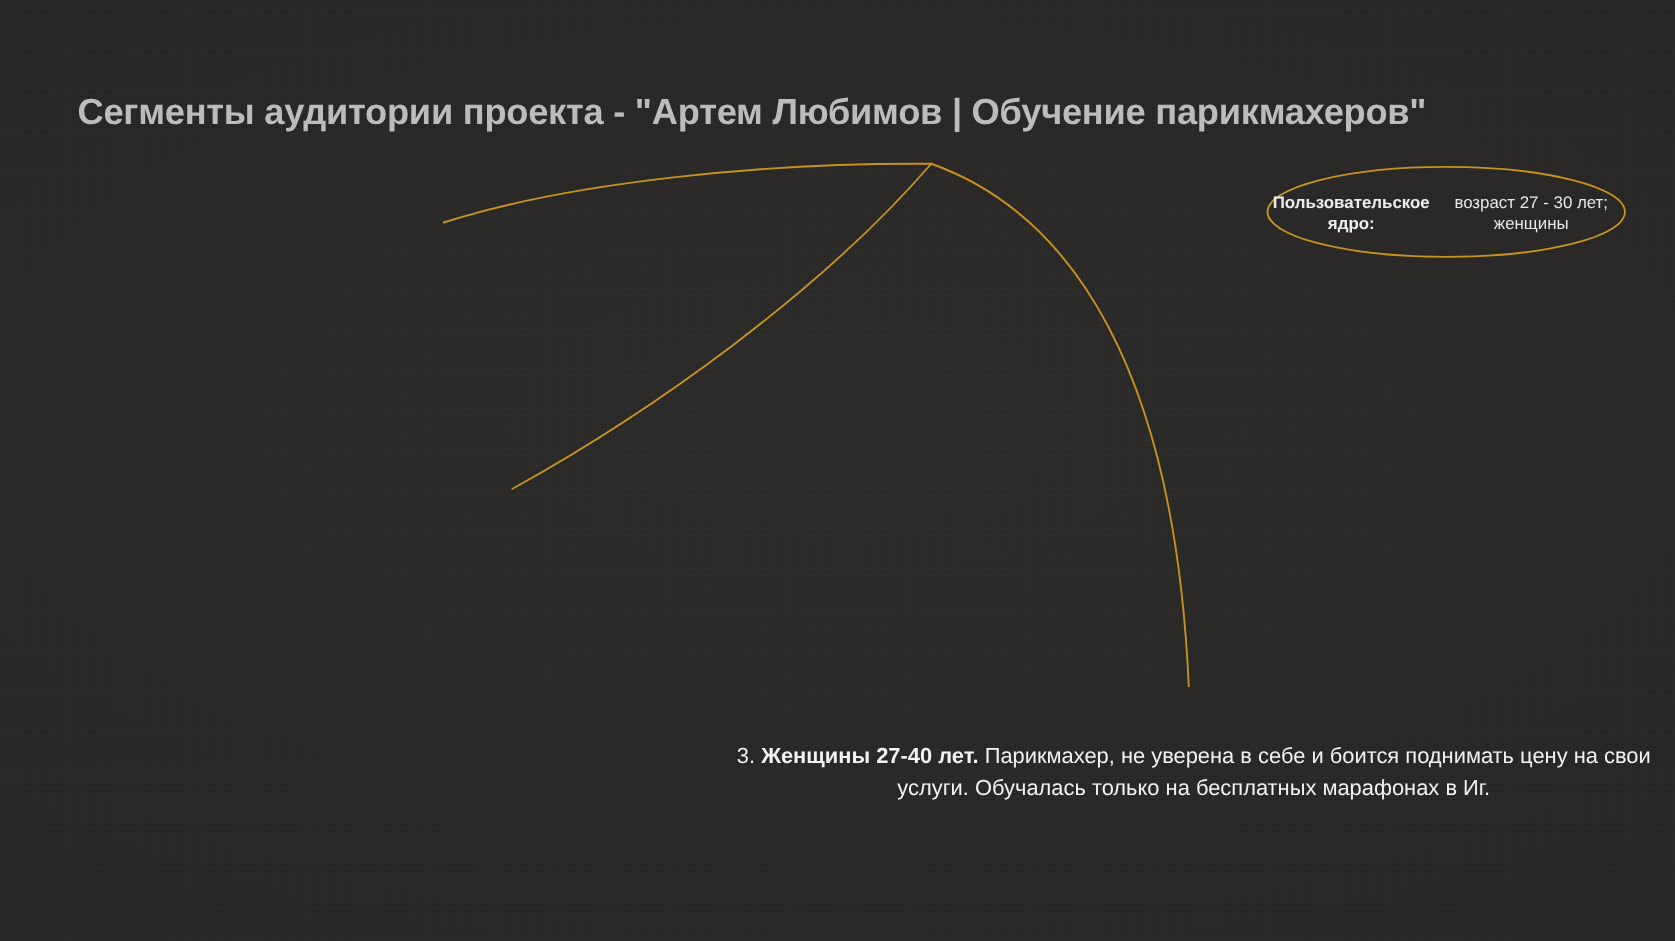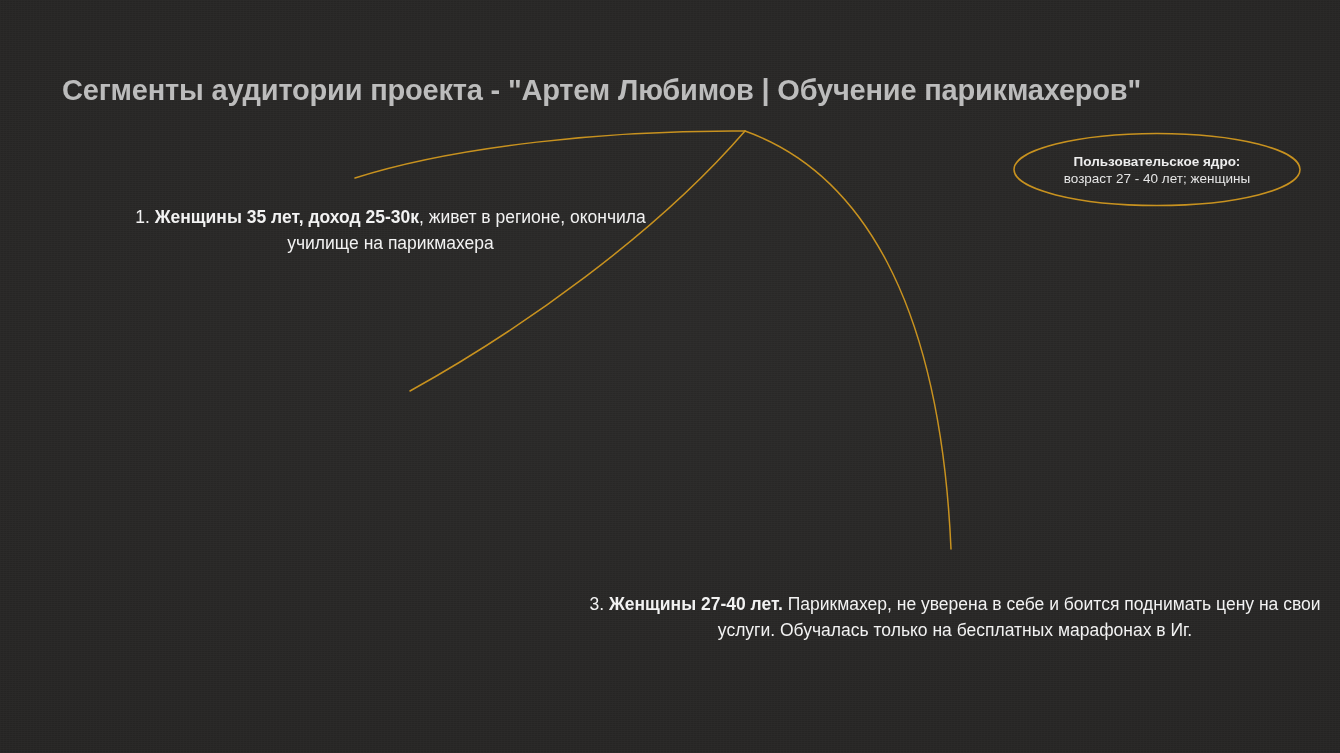--- a/index.html
+++ b/index.html
@@ -62,21 +62,21 @@
   }
 
   
   #core-badge {
     position: absolute;
     left: 1013px;
     top: 133px;
     width: 288px;
     height: 73px;
     display: flex;
-    flex-direction: column;
+    flex-direction: row;
     align-items: center;
     justify-content: center;
   }
   #core-badge .badge-line1 {
     font-size: 13.5px;
     line-height: 17px;
     font-weight: 700;
     color: #ededed;
     text-align: center;
   }
@@ -122,20 +122,19 @@
 
     <path d="M 745 131 C 860 172, 940 300, 951 549" fill="none" stroke="#c8921f" stroke-width="1.5" stroke-linecap="round"></path>
 
     <ellipse cx="1157" cy="169.5" rx="143" ry="36" fill="none" stroke="#c8921f" stroke-width="1.5"></ellipse>
   </svg>
 
   <h1 id="title">Сегменты аудитории проекта - "Артем Любимов | Обучение парикмахеров"</h1>
 
   <div id="core-badge">
     <div class="badge-line1">Пользовательское ядро:</div>
-    <div class="badge-line2">возраст 27 - 40 лет; женщины</div>
+    <div class="badge-line2">возраст 27 - 30 лет; женщины</div>
   </div>
 
-  <p class="segment" id="segment-1"><span class="num">1.</span> <span class="lead">Женщины 35 лет, доход 25-30к</span><span class="body">, живет в регионе, окончила училище на парикмахера</span></p>
 
 
   <p class="segment" id="segment-3"><span class="num">3.</span> <span class="lead">Женщины 27-40 лет.</span><span class="body"> Парикмахер, не уверена в себе и боится поднимать цену на свои услуги. Обучалась только на бесплатных марафонах в Иг.</span></p>
 </div>
 
 </body></html>

